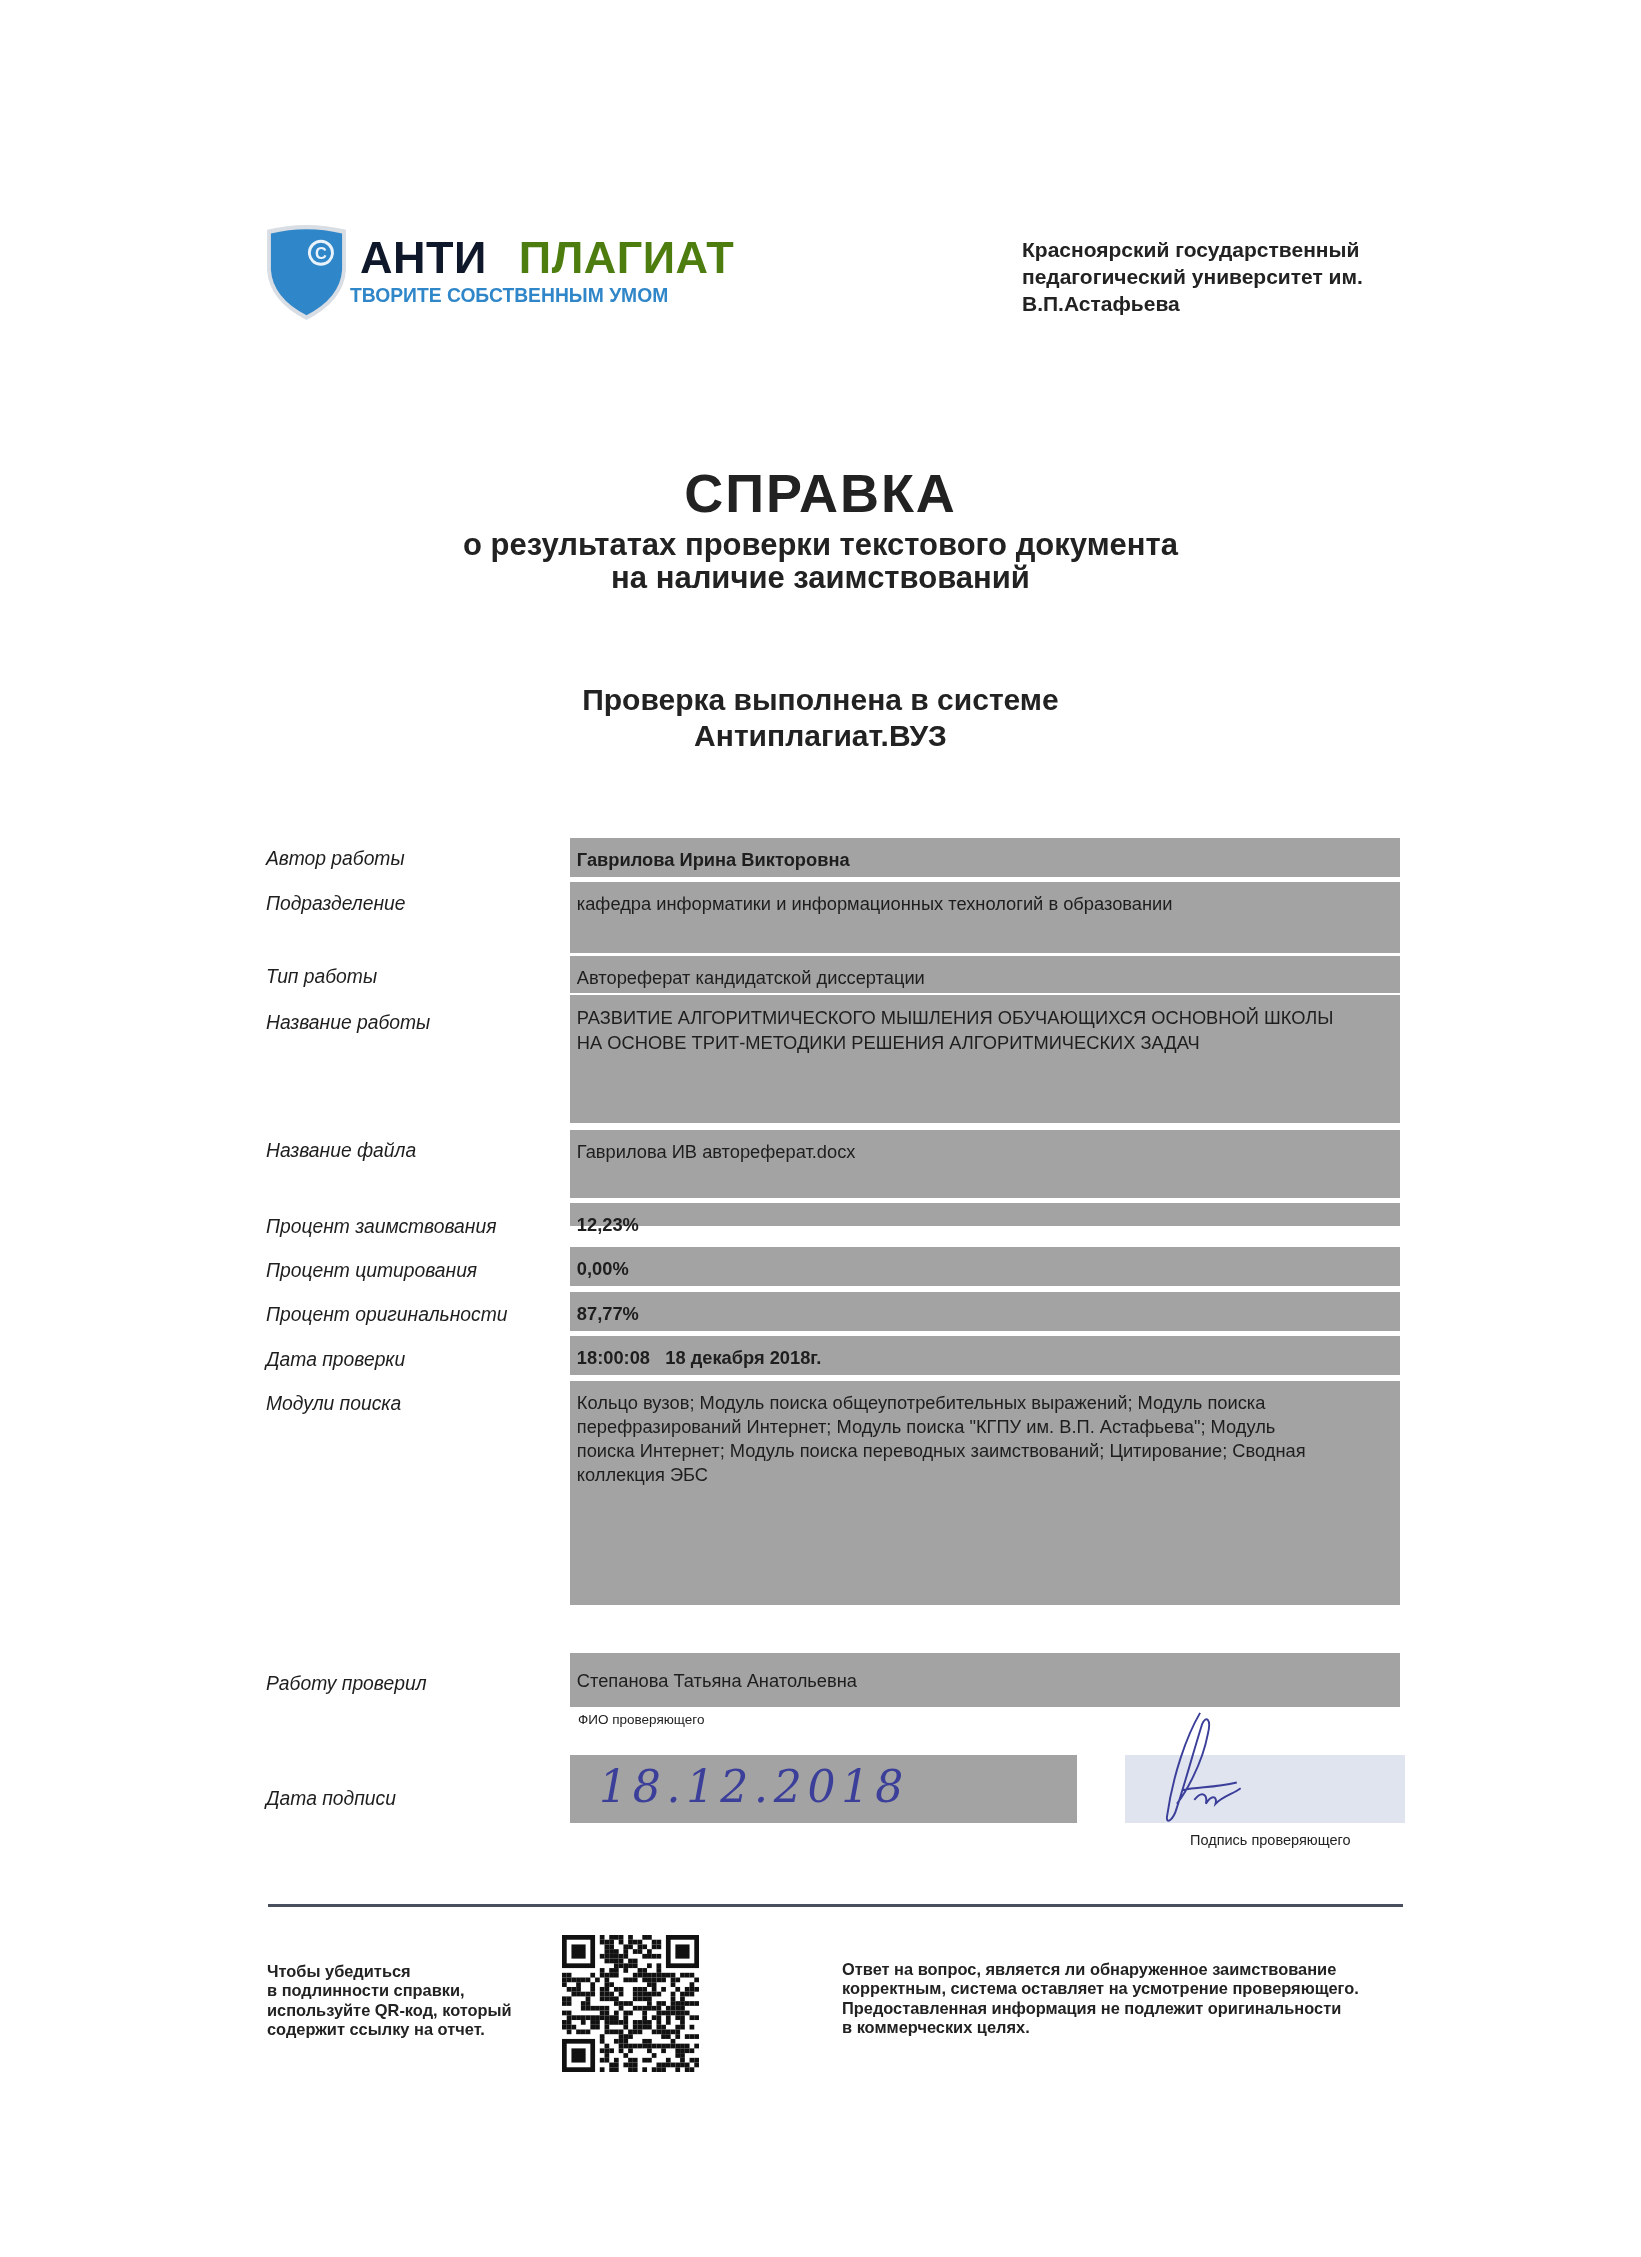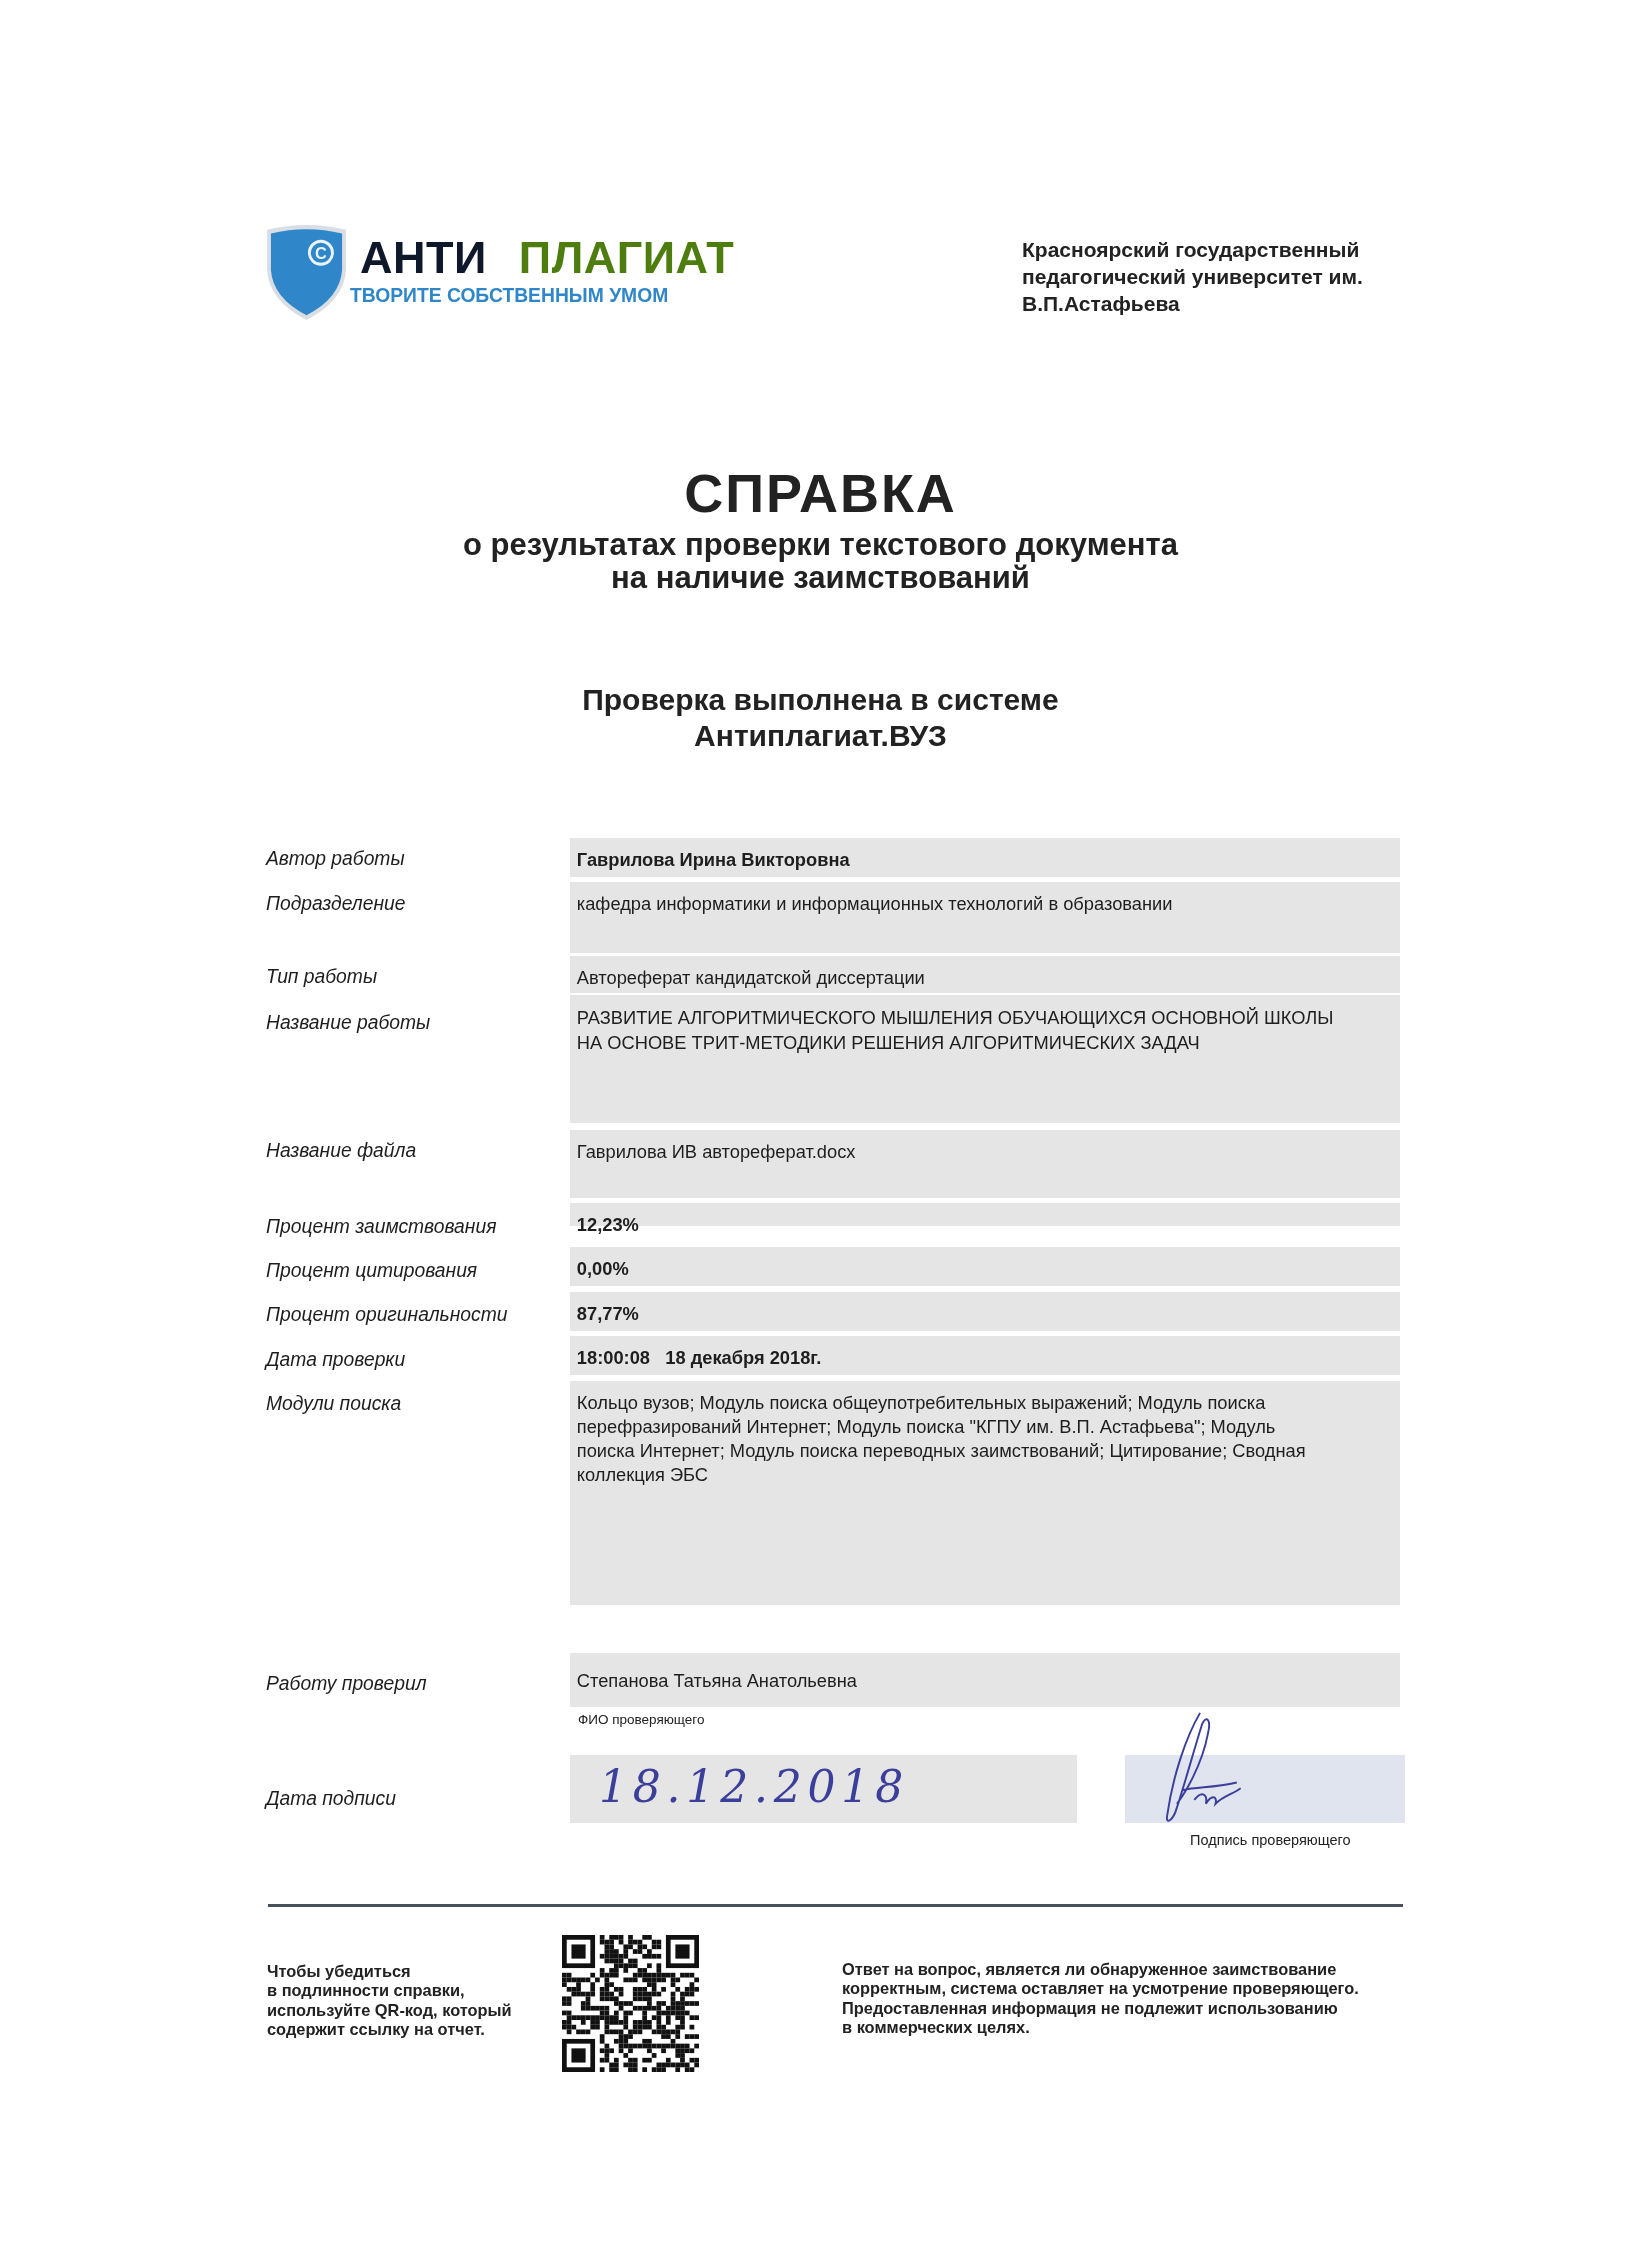--- a/index.html
+++ b/index.html
@@ -17,21 +17,21 @@
     #logo-title .b { color:#4d7c0f;margin-left:32px; }
     #logo-slogan { position:absolute; left:87px; top:65px; font-size:19.3px; font-weight:bold; color:#2f86c8; white-space:nowrap; }
     
     #univ { left:1022px; top:236px; width:386px; font-size:21px; font-weight:bold; line-height:27px; color:#222; }
     
     #title { left:0; width:1641px; top:462px; text-align:center; font-size:54px; font-weight:bold; letter-spacing:1.9px; color:#222; }
     #subtitle { left:0; width:1641px; top:528px; text-align:center; font-size:31px; font-weight:bold; line-height:33px; color:#222; }
     #system { left:0; width:1641px; top:682px; text-align:center; font-size:30px; font-weight:bold; line-height:36px; color:#222; }
     
     .label { position:absolute; left:266px; font-size:19.3px; color:#1e1e1e; white-space:nowrap;font-style:italic; }
-    .field { position:absolute; left:570px; width:830px; background:#e5e5e5; }
+    .field { position:absolute; left:570px; width:830px; background:#a3a3a3; }
     .field .val { position:absolute; left:6.8px; top:9.7px; right:11.6px; font-size:18.3px; line-height:24px; color:#1e1e1e; }
     .bold { font-weight:bold; }
     #sig-field { left:570px; width:507px; }
     #sigbox { position:absolute; left:1125px; width:280px; background:#dfe4ef; }
     .small-cap { position:absolute; font-size:14.5px; color:#222; }
     .hand { position:absolute; font-family:"DejaVu Serif", serif; font-style:italic; color:#3b3f9a; font-size:44px; letter-spacing:5.8px; }
     #divider { left:268px; top:1904px; width:1135px; height:2.9px; background:#4a4f5e; }
     #qr-caption { left:267px; top:1962px; font-size:16.4px; font-weight:bold; line-height:19.3px; color:#222; }
     #qr { left:562px; top:1935px; width:137px; height:137px; }
     #disclaimer { left:842px; top:1960px; font-size:16.4px; font-weight:bold; line-height:19.3px; color:#222; }
@@ -520,16 +520,16 @@
     <rect x="23" y="1" width="5" height="5" fill="#fff"></rect>
     <rect x="24" y="2" width="3" height="3" fill="#111"></rect>
     <rect x="0" y="22" width="7" height="7" fill="#111"></rect>
     <rect x="1" y="23" width="5" height="5" fill="#fff"></rect>
     <rect x="2" y="24" width="3" height="3" fill="#111"></rect>
   </svg>
 
 <div id="disclaimer" class="abs">
   <div>Ответ на вопрос, является ли обнаруженное заимствование</div>
   <div>корректным, система оставляет на усмотрение проверяющего.</div>
-  <div>Предоставленная информация не подлежит использованию</div>
+  <div>Предоставленная информация не подлежит оригинальности</div>
   <div>в коммерческих целях.</div>
 </div>
 
 
 </body></html>

